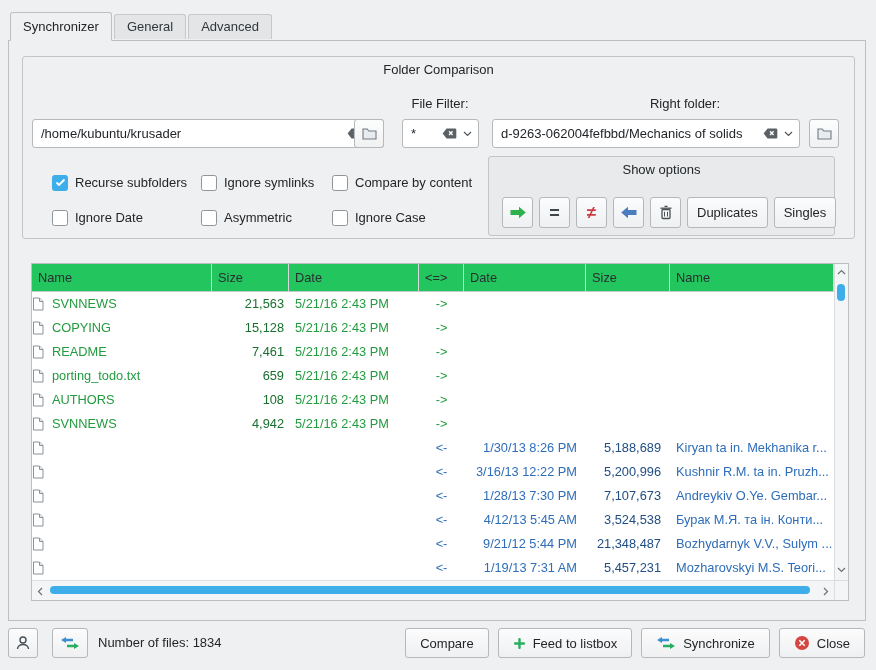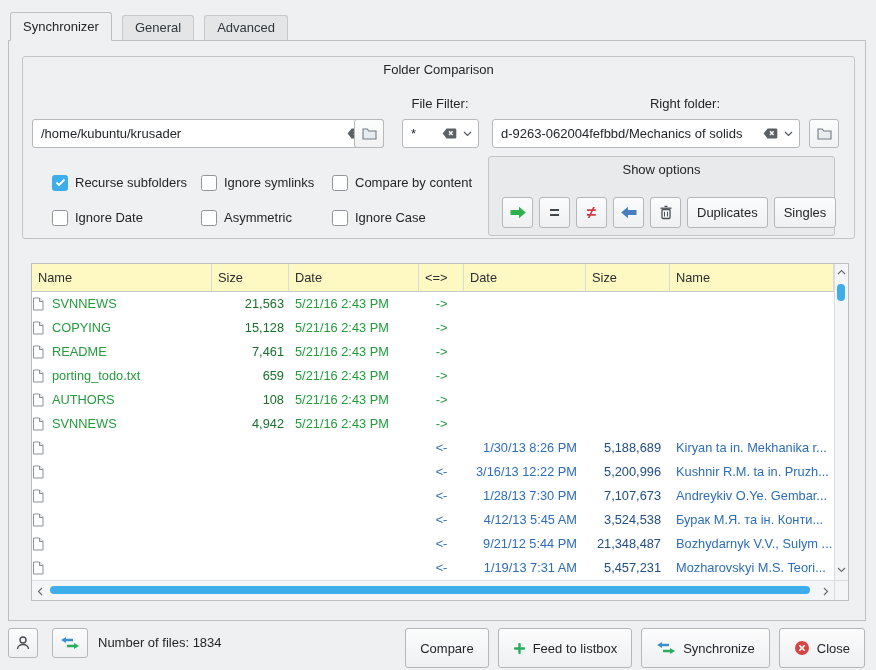--- a/index.html
+++ b/index.html
@@ -2,21 +2,21 @@
 <html style="--accent: #3daee9; --copy-to-right: #239b3f; --copy-to-left: #2e6db9; --close-red: #d64541; --arrow-green: #2eb14c; --arrow-blue: #4a7dbe;"><head>
 <meta charset="utf-8">
 <style>
   html,body{margin:0;padding:0;}
   body{
     width:876px;height:670px;position:relative;overflow:hidden;
     background:#eff0f1;color:#232629;
     font-family:"Liberation Sans","DejaVu Sans",sans-serif;font-size:13px;
   }
   
-  .tabbar{position:absolute;left:10px;top:12px;display:flex;align-items:flex-end;z-index:5;gap:8px;}
+  .tabbar{position:absolute;left:10px;top:12px;display:flex;align-items:center;z-index:5;}
   .tab{padding:0 12px;border-radius:3px 3px 0 0;box-sizing:border-box;white-space:nowrap;}
   .tab.active{background:#eff0f1;border:1px solid #bcc0c3;border-bottom:1px solid #eff0f1;height:29px;line-height:27px;margin-bottom:-1px;z-index:6;}
   .tab.inactive{background:#e3e5e6;border:1px solid #c6c8ca;border-bottom:none;height:25px;line-height:24px;margin-left:2px;color:#31363b;}
   
   .pane{position:absolute;left:8px;top:40px;width:858px;height:581px;border:1px solid #bcc0c3;background:#eff0f1;box-sizing:border-box;}
   .groupbox{position:absolute;border:1px solid #c2c5c7;border-radius:3px;box-sizing:border-box;}
   .gb-title{position:absolute;top:5px;left:0;right:0;text-align:center;color:#232629;}
   .fc{left:13px;top:15px;width:833px;height:183px;}
   .fc-label{position:absolute;text-align:center;}
   
@@ -34,21 +34,21 @@
   
   .so{left:465px;top:99px;width:347px;height:80px;background:#e8eaeb;}
   .so-row{position:absolute;left:13px;top:40px;display:flex;gap:6px;align-items:center;}
   .opt-btn{height:31px;min-width:31px;border:1px solid #b4b8bb;border-radius:3px;background:linear-gradient(#fcfcfd,#eef0f1);display:flex;align-items:center;justify-content:center;box-sizing:border-box;padding:0;font:inherit;color:#232629;}
   .opt-btn.text{padding:0 9px;}
   .eq{font-size:18px;font-weight:700;color:#3f4548;line-height:1;}
   .neq{font-size:17px;font-weight:700;color:#d03a43;line-height:1;}
   
   .table{position:absolute;left:22px;top:222px;width:818px;height:338px;border:1px solid #bdc0c3;background:#ffffff;box-sizing:border-box;}
   .thead,.trow{display:grid;grid-template-columns:180px 77px 130px 45px 122px 84px 164px;width:802px;}
-  .hcell{height:28px;line-height:27px;background:#fef9c3;border-right:1px solid #d8dadc;border-bottom:1px solid #c6c9cb;padding-left:6px;box-sizing:border-box;font-size:12.8px;color:#2b2e31;overflow:hidden;white-space:nowrap;}
+  .hcell{height:28px;line-height:27px;background:#22c55e;border-right:1px solid #d8dadc;border-bottom:1px solid #c6c9cb;padding-left:6px;box-sizing:border-box;font-size:12.8px;color:#2b2e31;overflow:hidden;white-space:nowrap;}
   .tbody{position:absolute;left:0;top:28px;width:802px;height:288px;overflow:hidden;}
   .trow{height:24px;line-height:24px;font-size:12.8px;}
   .trow.left{color:var(--copy-to-right,#239b3f);}
   .trow.right{color:var(--copy-to-left,#2e6db9);}
   .cell{overflow:hidden;white-space:nowrap;box-sizing:border-box;}
   .c0{display:flex;align-items:center;gap:8px;}
   .c0 svg{flex-shrink:0;}
   .c1{text-align:right;padding-right:5px;}
   .c2{padding-left:6px;}
   .c3{text-align:center;}
@@ -57,21 +57,21 @@
   .c6{padding-left:6px;}
   .sz{filter:brightness(0.72);}
   
   .vscroll{position:absolute;right:0;top:0;width:14px;height:316px;background:#f4f5f6;border-left:1px solid #dadcde;box-sizing:border-box;}
   .vthumb{position:absolute;left:2px;top:20px;width:8px;height:17px;background:var(--accent,#3daee9);border-radius:4px;}
   .hscroll{position:absolute;left:0;top:316px;width:802px;height:20px;background:#f4f5f6;border-top:1px solid #dadcde;box-sizing:border-box;}
   .hthumb{position:absolute;left:18px;top:5px;width:760px;height:8px;background:var(--accent,#3daee9);border-radius:4px;}
   .corner{position:absolute;left:802px;top:316px;width:14px;height:20px;background:#f4f5f6;border-top:1px solid #dadcde;border-left:1px solid #dadcde;box-sizing:border-box;}
   .sc-arrow{position:absolute;display:flex;}
   
-  .btn{height:40px;border:1px solid #b4b8bb;border-radius:3px;background:linear-gradient(#fcfcfd,#eff0f1);font:inherit;color:#232629;display:flex;align-items:center;gap:7px;padding:0 14px;box-sizing:border-box;}
+  .btn{height:30px;border:1px solid #b4b8bb;border-radius:3px;background:linear-gradient(#fcfcfd,#eff0f1);font:inherit;color:#232629;display:flex;align-items:center;gap:7px;padding:0 14px;box-sizing:border-box;}
   .sm-btn{position:absolute;top:628px;height:30px;border:1px solid #b4b8bb;border-radius:3px;background:linear-gradient(#fcfcfd,#eff0f1);display:flex;align-items:center;justify-content:center;box-sizing:border-box;padding:0;}
   .status{position:absolute;left:98px;top:628px;height:30px;line-height:30px;color:#232629;}
   .actions{position:absolute;right:11px;top:628px;display:flex;gap:9px;}
 </style>
 </head>
 <body>
 
 <div class="tabbar">
   <div class="tab active">Synchronizer</div>
   <div class="tab inactive">General</div>

